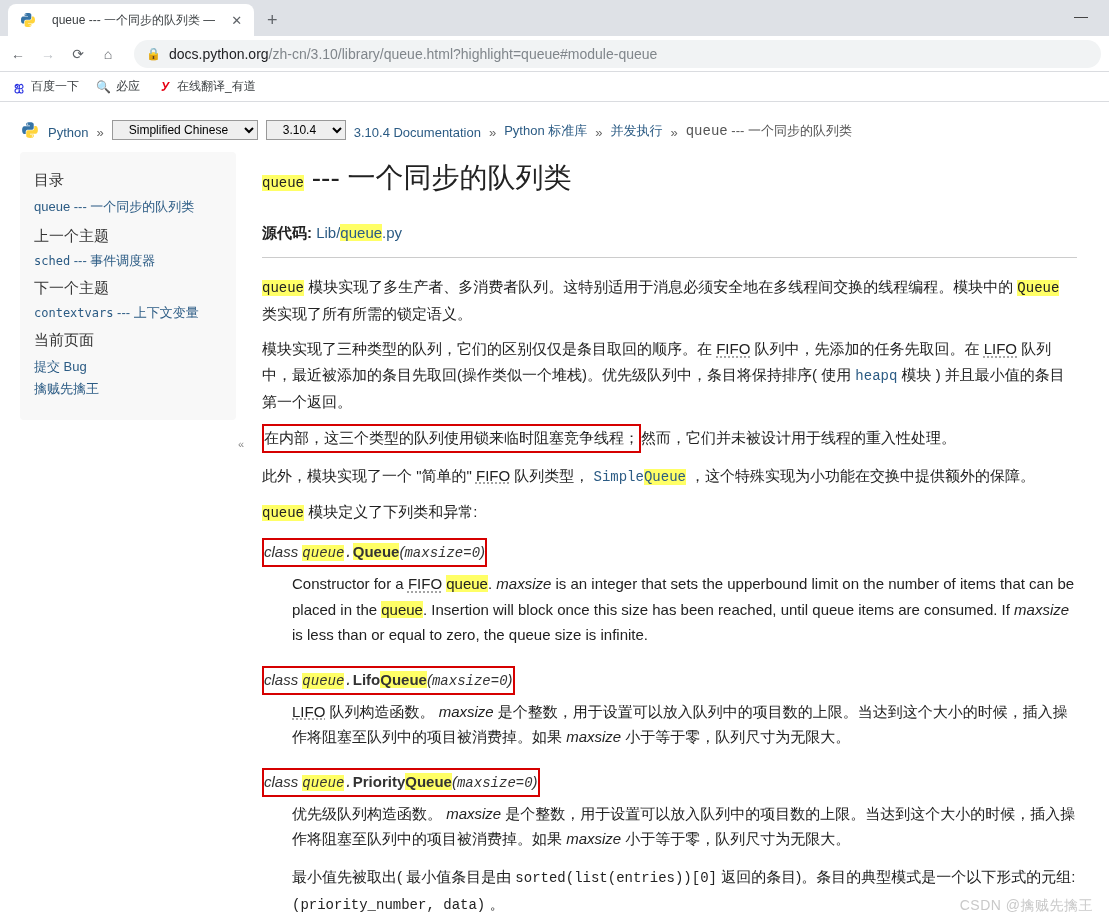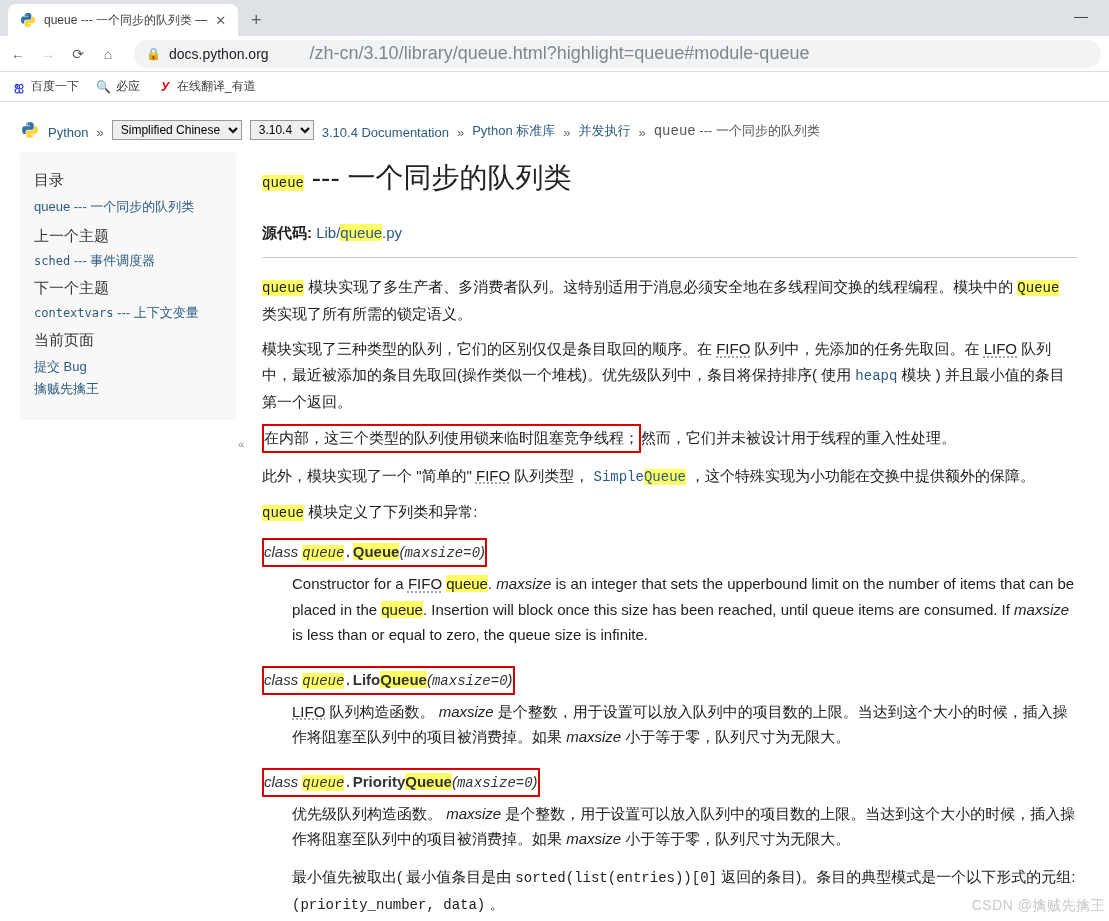--- a/index.html
+++ b/index.html
@@ -1,42 +1,42 @@
 <!DOCTYPE html>
 <html><head>
 <meta charset="utf-8">
 <style>
   * { box-sizing: border-box; margin: 0; padding: 0; }
   body { font-family: "Microsoft YaHei", Arial, sans-serif; font-size: 14px; color: #333; background: #f8f8f8; }
   
   .browser-top { background: #dee1e6; }
   .tab-bar { display: flex; align-items: flex-end; height: 36px; padding: 0 8px; position: relative; }
-  .tab { display: flex; align-items: center; background: #fff; height: 32px; padding: 0 12px; border-radius: 8px 8px 0 0; min-width: 210px; gap: 8px; }
+  .tab { display: flex; align-items: center; background: #fff; height: 32px; padding: 0 12px; border-radius: 8px 8px 0 0; min-width: 210px; gap: 16px; }
   .tab .favicon { width: 16px; height: 16px; display: flex; align-items: center; justify-content: center; }
   .tab .title { font-size: 12px; color: #3c4043; flex: 1; white-space: nowrap; overflow: hidden; text-overflow: ellipsis; }
   .tab .close { color: #5f6368; font-size: 13px; cursor: pointer; }
   .new-tab { width: 28px; height: 28px; display: flex; align-items: center; justify-content: center; color: #5f6368; cursor: pointer; font-size: 18px; margin-left: 4px; margin-bottom: 2px; }
   .min-btn { position: absolute; right: 8px; top: 4px; width: 40px; height: 24px; display:flex; align-items:center; justify-content:center; color:#444; }
   .toolbar { display: flex; align-items: center; background: #fff; height: 36px; padding: 0 8px; gap: 10px; border-bottom: 1px solid #dadce0; }
   .tb-btn { color: #5f6368; cursor: pointer; width: 20px; text-align: center; }
   .tb-btn.disabled { color: #bdc1c6; }
   .addr { display: flex; align-items: center; flex: 1; background: #f1f3f4; border-radius: 14px; height: 28px; padding: 0 12px; gap: 8px; margin-left: 6px; }
   .addr .lock { color: #5f6368; font-size: 12px; }
   .addr .host { color: #202124; font-size: 14px; }
-  .addr .path { color: #80868b; font-size: 18px; margin-left: 41px; }
+  .addr .path { color: #80868b; font-size: 14px; }
   .bookmarks { display: flex; align-items: center; background: #fff; height: 30px; padding: 0 12px; gap: 18px; border-bottom: 1px solid #dadce0; }
   .bm { display: flex; align-items: center; gap: 5px; font-size: 12px; color: #3c4043; cursor: pointer; }
   .bm .bico { width: 14px; height: 14px; display: inline-flex; align-items:center; justify-content:center; font-size:12px; }
   
   .page { background: #fff; padding-top: 14px; }
   .relbar { display: flex; align-items: flex-end; padding: 4px 20px 12px; gap: 8px; font-size: 13px; }
   .relbar a { color: #2b5b84; text-decoration: none; }
   .relbar .sep { color: #666; }
   .relbar .crumb-current { color: #555; }
-  .relbar select { font-size: 12px; border: 1px solid #999; background: #efefef; padding: 1px 4px; font-family: inherit; }
+  .relbar select { font-size: 12px; border: 1px solid #999; background: #efefef; padding: 1px 12px; font-family: inherit; }
   .py-logo { width:20px; height:20px; display:inline-flex; align-items:center; justify-content:center; }
   .body-wrap { display: flex; align-items: flex-start; padding: 0 20px 40px; gap: 0; }
   .sidebar { width: 216px; background: #f8f8f8; border-radius: 4px; padding: 10px 14px 20px; font-size: 13px; color: #444; position: relative; }
   .sidebar h3 { font-size: 15px; font-weight: 400; color: #333; margin: 9px 0 6px; }
   .sidebar a { color: #2b5b84; text-decoration: none; }
   .sidebar ul { list-style: none; }
   .sidebar ul li { padding: 2px 0 2px 0; }
   .sidebar ul ul { padding-left: 14px; }
   .sidebar ul ul li::before { content: "▪"; color: #555; margin-right: 6px; font-size: 8px; }
   .sb-mono { font-family: "Consolas", monospace; font-size: 12px; }
@@ -49,21 +49,21 @@
   .mono { font-family: "Consolas","Courier New",monospace; font-size: 14px; }
   .abbr { text-decoration: underline dotted #888; text-underline-offset: 2px; }
   hr.src { border: none; border-bottom: 1px solid #ccc; margin: 12px 0 16px; }
   .redbox { border: 2px solid #d60000; padding: 1px 0; display: inline-block; line-height: 1.5; }
   dl.class { margin: 12px 0 18px; }
   dl.class dt { font-style: italic; font-size: 15px; color: #333; }
   dl.class dt .kw { font-style: italic; }
   dl.class dt .clsname { font-weight: 700; font-style: normal; }
   dl.class dd { margin: 4px 0 0 30px; font-size: 15px; }
   .em { font-style: italic; }
-  .watermark { position: fixed; right: 4px; bottom: 6px; color: #c9c9c9; font-size: 14px; font-weight: 500; letter-spacing: 0.5px; pointer-events: none; }
+  .watermark { position: fixed; right: 16px; bottom: 6px; color: #c9c9c9; font-size: 14px; font-weight: 500; letter-spacing: 0.5px; pointer-events: none; }
   .py-svg{width:18px;height:18px;}
 </style>
 </head>
 <body>
 
 <div class="browser-top">
   <div class="tab-bar">
     <div class="tab">
       <span class="favicon">
         <svg class="py-svg" viewBox="0 0 32 32">

